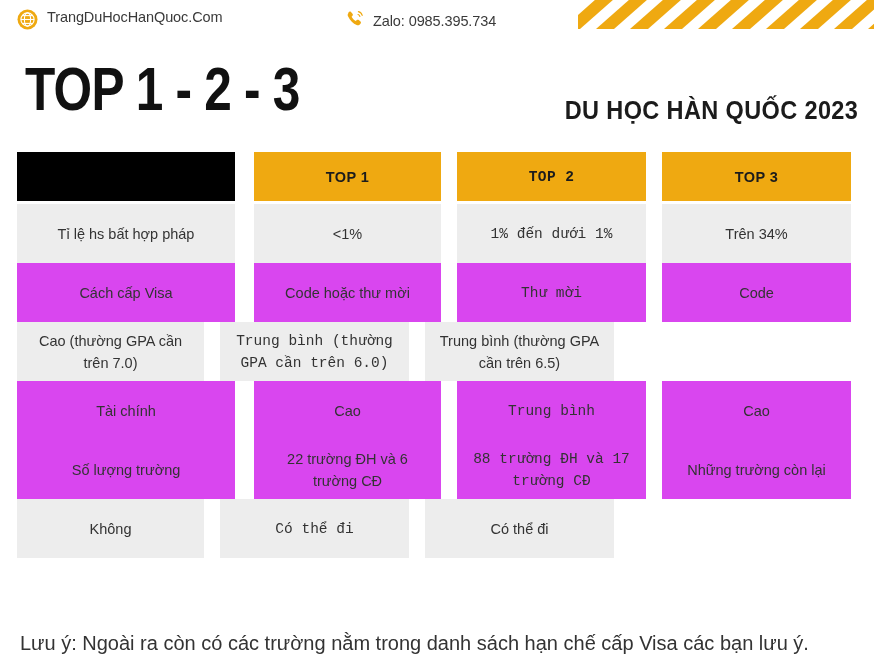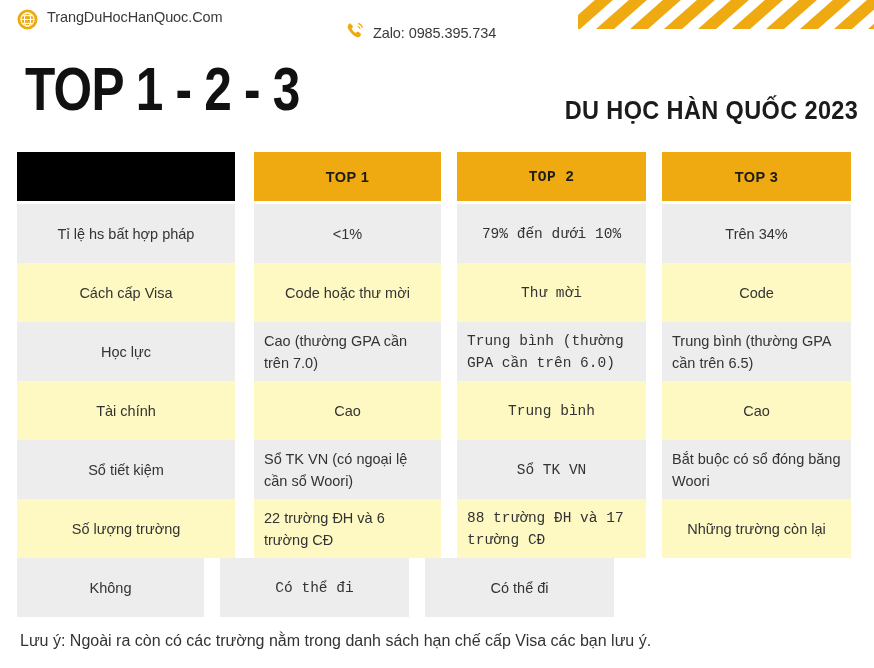--- a/index.html
+++ b/index.html
@@ -23,21 +23,21 @@
     width: 874px; height: 46px;
   }
   #site-block {
     position: absolute;
     left: 17px; top: 9px;
     display: flex;
     gap: 9px;
   }
   #zalo-block {
     position: absolute;
-    left: 345px; top: 21px;
+    left: 345px; top: 9px;
     display: flex;
     align-items: center;
     gap: 8px;
   }
   .topbar-text {
     font-size: 14.5px;
     color: #3a3a3a;
     letter-spacing: -0.1px;
     white-space: nowrap;
   }
@@ -92,21 +92,21 @@
   .trow {
     display: flex;
     width: 834px;
     box-sizing: border-box;
   }
   .cell {
     box-sizing: border-box;
     display: flex;
     align-items: center;
     justify-content: center;
-    text-align: left;
+    text-align: center;
     font-size: 14.5px;
     line-height: 22px;
     color: #333333;
     padding: 4px 10px;
   }
   
   .c0 { width: 218px; margin-right: 19px; }
   .c1 { width: 187px; margin-right: 16px; }
   .c2 { width: 189px; margin-right: 16px; font-family: Liberation Mono, monospace; }
   .c3 { width: 189px; }
@@ -118,27 +118,27 @@
     font-size: 14.5px;
     letter-spacing: 0.4px;
     color: #1c1c1c;
   }
   #hrow .c0 { background: #000000; }
   #hrow .c1, #hrow .c2, #hrow .c3 { background: #EFA911; }
 
   
   .brow { height: 59px; }
   .brow.shade .cell { background: #ededed; }
-  .brow.plain .cell { background: #fef9c3; }
+  .brow.plain .cell { background: #d946ef; }
 
   
   #note {
     position: absolute;
     left: 20px; top: 632px;
-    font-size: 16px;
+    font-size: 20px;
     color: #333333;
     white-space: nowrap;
   }
 </style>
 </head>
 <body>
 
 <div id="topbar">
 
   <div id="site-block">
@@ -198,51 +198,44 @@
   <div class="trow" id="hrow">
     <div class="cell c0"></div>
     <div class="cell c1">TOP 1</div>
     <div class="cell c2">TOP 2</div>
     <div class="cell c3">TOP 3</div>
   </div>
 
   <div class="trow brow shade">
     <div class="cell c0">Tỉ lệ hs bất hợp pháp</div>
     <div class="cell c1">&lt;1%</div>
-    <div class="cell c2">79% đến dưới 10%</div>
+    <div class="cell c2">1% đến dưới 1%</div>
     <div class="cell c3">Trên 34%</div>
   </div>
 
   <div class="trow brow plain">
     <div class="cell c0">Cách cấp Visa</div>
     <div class="cell c1">Code hoặc thư mời</div>
     <div class="cell c2">Thư mời</div>
     <div class="cell c3">Code</div>
   </div>
 
   <div class="trow brow shade">
-    <div class="cell c0">Học lực</div>
     <div class="cell c1">Cao (thường GPA cần trên 7.0)</div>
     <div class="cell c2">Trung bình (thường GPA cần trên 6.0)</div>
     <div class="cell c3">Trung bình (thường GPA cần trên 6.5)</div>
   </div>
 
   <div class="trow brow plain">
     <div class="cell c0">Tài chính</div>
     <div class="cell c1">Cao</div>
     <div class="cell c2">Trung bình</div>
     <div class="cell c3">Cao</div>
   </div>
 
-  <div class="trow brow shade">
-    <div class="cell c0">Sổ tiết kiệm</div>
-    <div class="cell c1">Sổ TK VN (có ngoại lệ cần sổ Woori)</div>
-    <div class="cell c2">Sổ TK VN</div>
-    <div class="cell c3">Bắt buộc có sổ đóng băng Woori</div>
-  </div>
 
   <div class="trow brow plain">
     <div class="cell c0">Số lượng trường</div>
     <div class="cell c1">22 trường ĐH và 6 trường CĐ</div>
     <div class="cell c2">88 trường ĐH và 17 trường CĐ</div>
     <div class="cell c3">Những trường còn lại</div>
   </div>
 
   <div class="trow brow shade">
     <div class="cell c1">Không</div>

